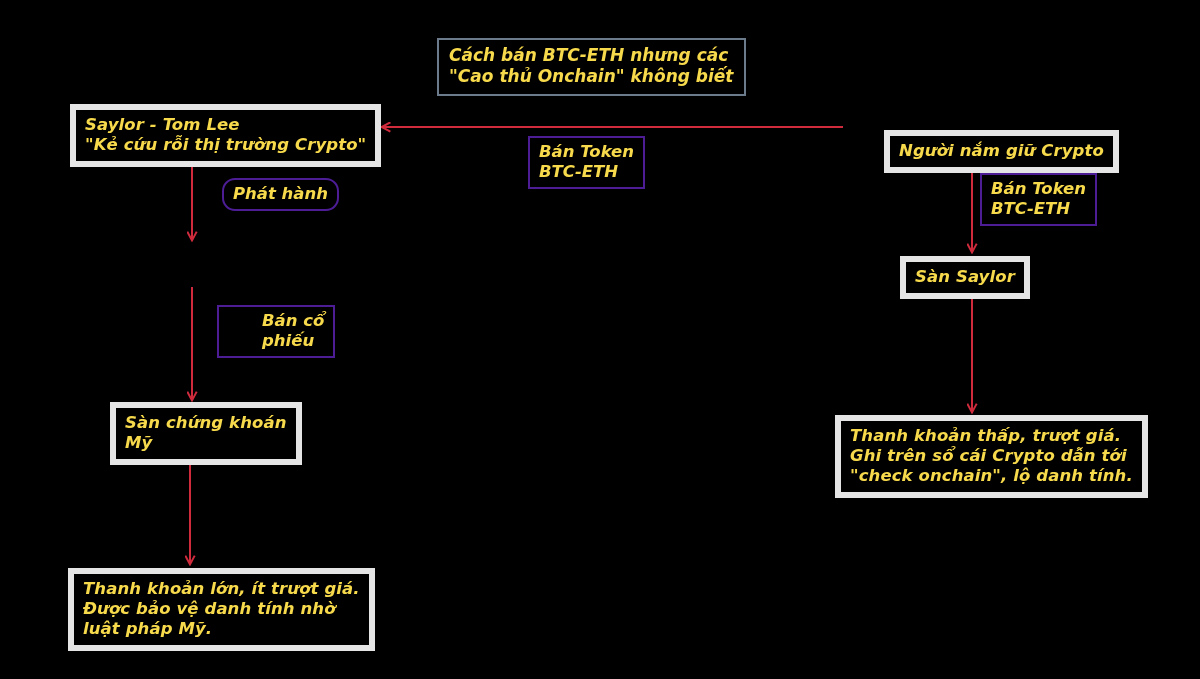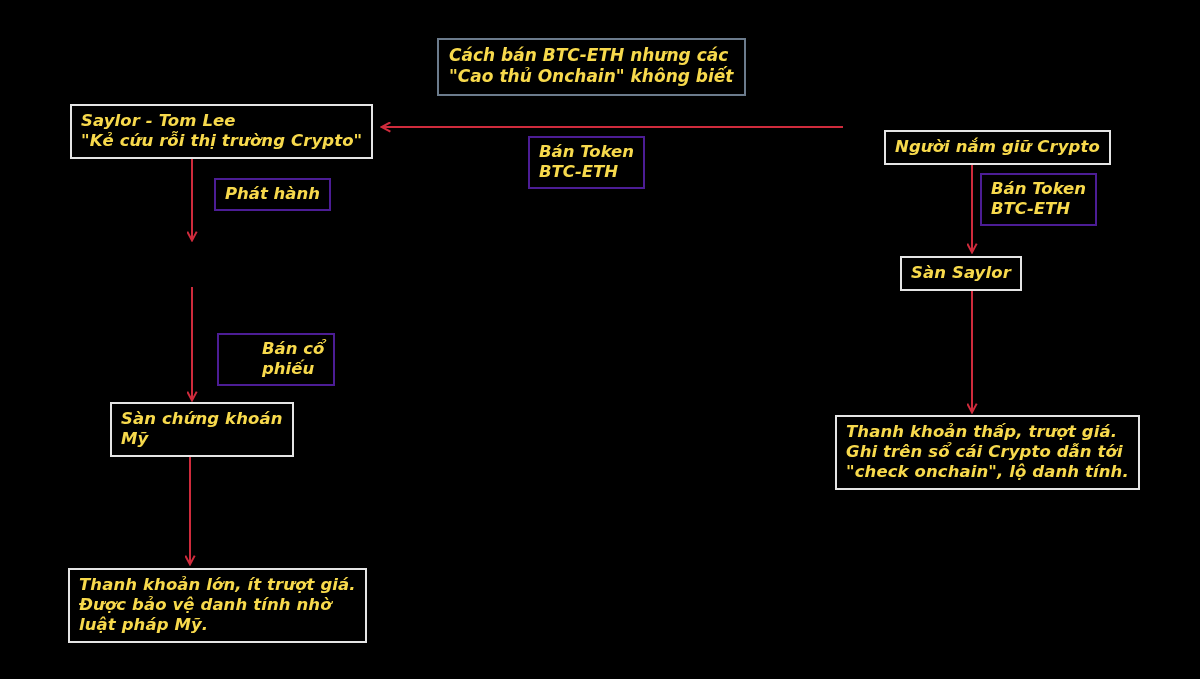--- a/index.html
+++ b/index.html
@@ -24,21 +24,21 @@
   svg#arrows {
     position: absolute;
     left: 0; top: 0;
     width: 1200px;
     height: 679px;
     pointer-events: none;
   }
   .node {
     position: absolute;
     box-sizing: border-box;
-    border: 2px solid #e5e5e5;
+    border: 6px solid #e5e5e5;
     background: #000000;
     color: #f7d94c;
     font-family: "DejaVu Sans", sans-serif;
     font-style: italic;
     font-weight: bold;
     font-size: 16.5px;
     line-height: 1.22;
     letter-spacing: 0.1px;
     padding: 5px 9px 6px 9px;
     white-space: pre;
@@ -99,24 +99,24 @@
 
     <line x1="972" y1="290" x2="972" y2="412" stroke="#cf2b3c" stroke-width="2" marker-end="url(#ah)"></line>
   </svg>
 
   <div class="title-box" style="left:437px; top:38px;">Cách bán BTC-ETH nhưng các
 "Cao thủ Onchain" không biết</div>
 
   <div class="node" style="left:70px; top:104px;">Saylor - Tom Lee
 "Kẻ cứu rỗi thị trường Crypto"</div>
 
-  <div class="label" style="left:214px; top:178px;">Phát hành</div>
+  <div class="label" style="left:222px; top:178px;border-radius:13px;">Phát hành</div>
 
 
-  <div class="label" style="left:217px; top:333px;padding-left:43px;">Bán cổ
+  <div class="label" style="left:217px; top:305px;padding-left:43px;">Bán cổ
 phiếu</div>
 
   <div class="node" style="left:110px; top:402px;">Sàn chứng khoán
 Mỹ</div>
 
   <div class="node" style="left:68px; top:568px;">Thanh khoản lớn, ít trượt giá.
 Được bảo vệ danh tính nhờ
 luật pháp Mỹ.</div>
 
   <div class="label" style="left:528px; top:136px;">Bán Token

